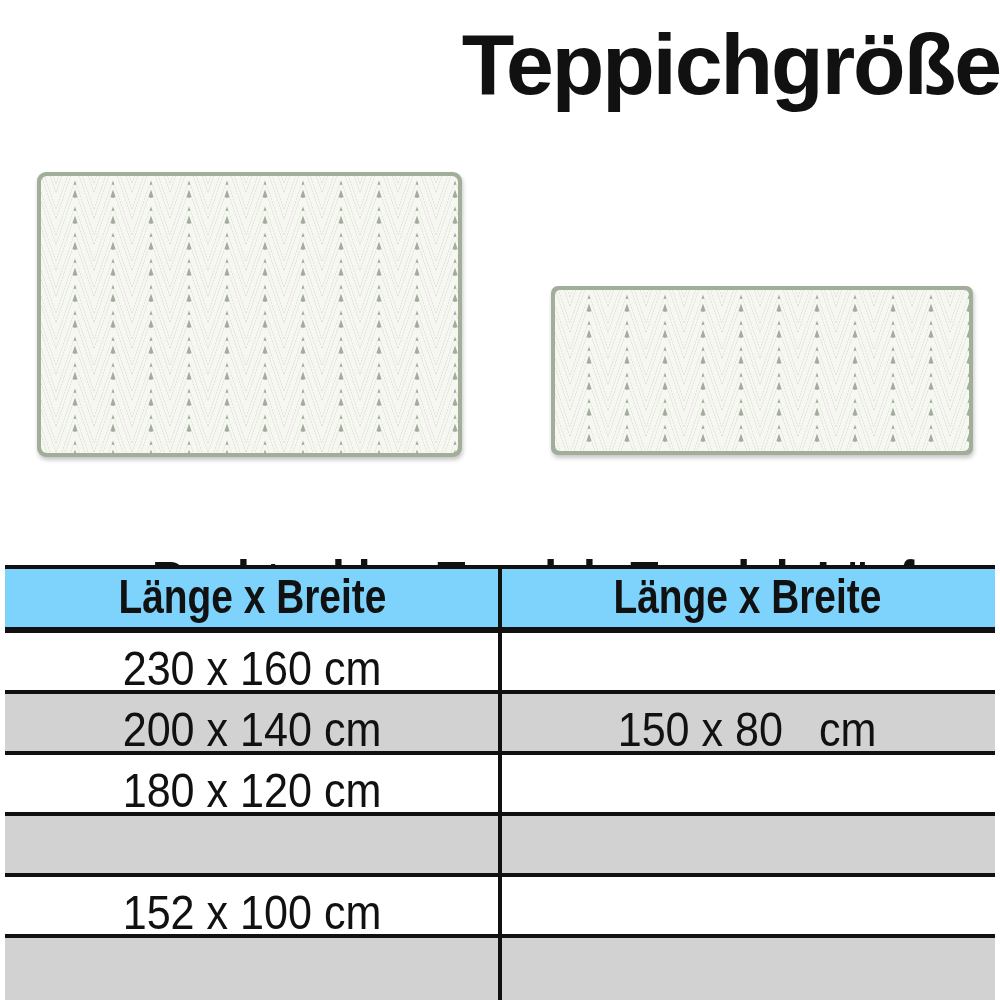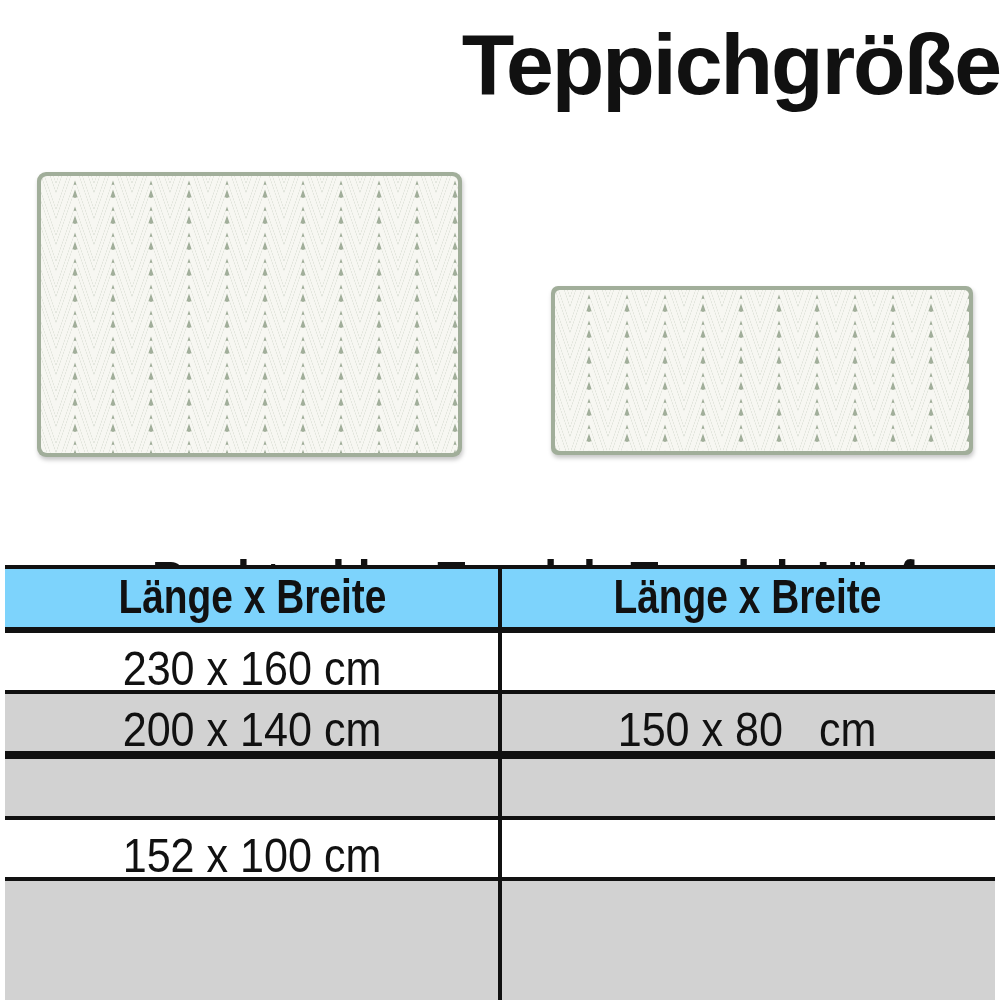--- a/index.html
+++ b/index.html
@@ -138,20 +138,24 @@
     <div class="cell"><span>230 x 160 cm</span></div>
   </div>
   <div class="hline thin"></div>
 
   <div class="trow r gray">
     <div class="cell"><span>200 x 140 cm</span></div>
     <div class="cell"><span>150 x 80   cm</span></div>
   </div>
   <div class="hline thin"></div>
 
+  <div class="trow r white">
+    <div class="cell"><span>180 x 120 cm</span></div>
+    <div class="cell"><span></span></div>
+  </div>
   <div class="hline thin"></div>
 
   <div class="trow r gray">
     <div class="cell"><span></span></div>
   </div>
   <div class="hline thin"></div>
 
   <div class="trow r white">
     <div class="cell"><span>152 x 100 cm</span></div>
     <div class="cell"><span></span></div>

